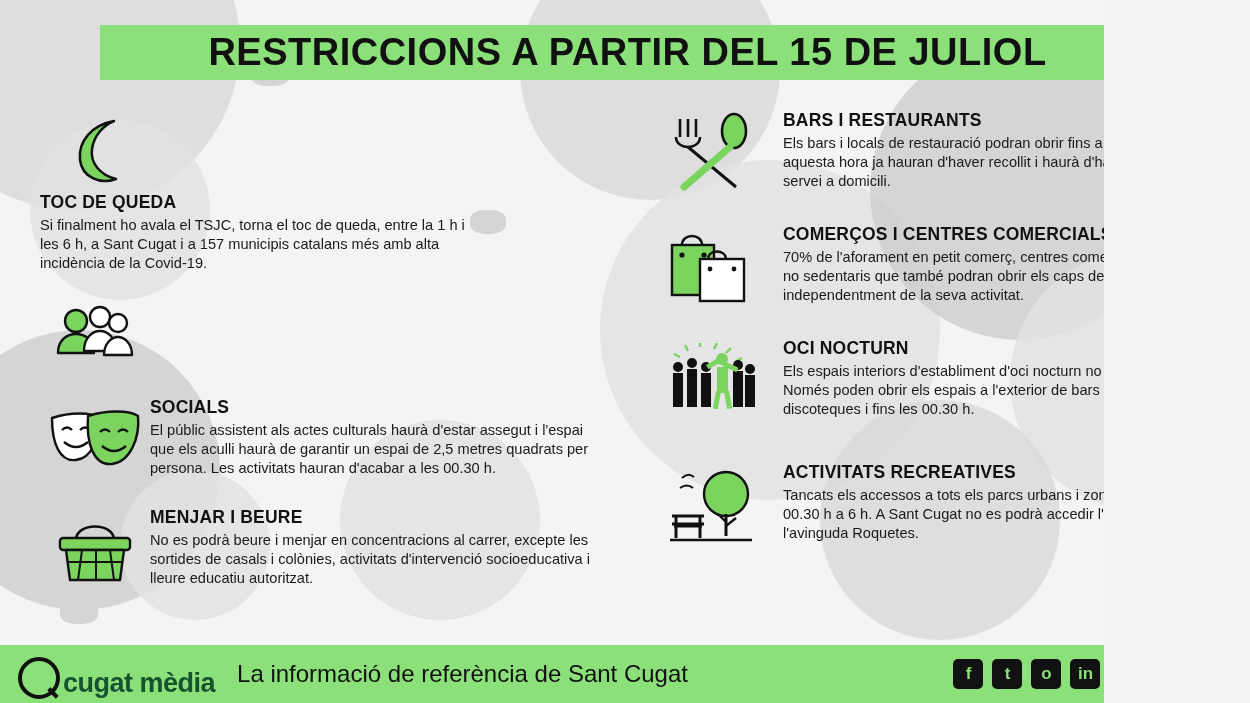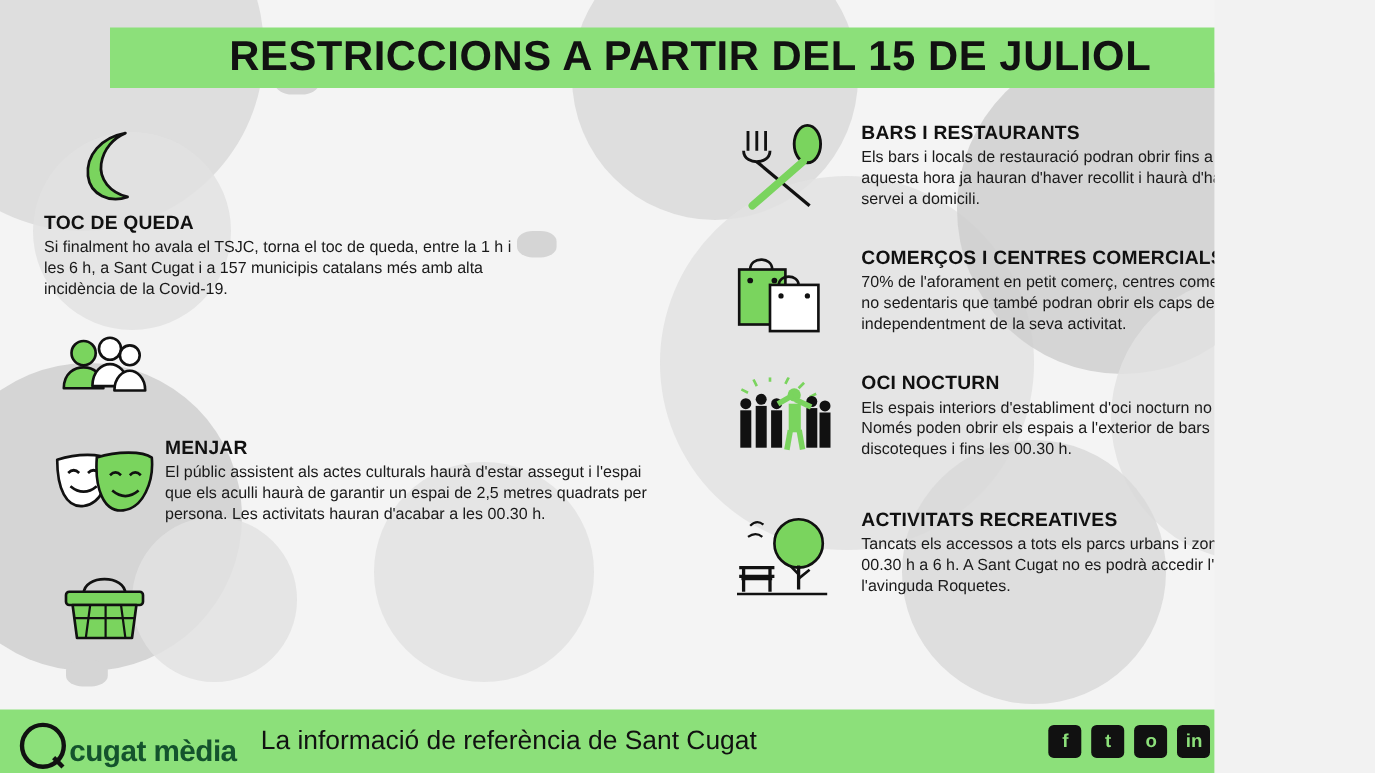--- a/index.html
+++ b/index.html
@@ -251,34 +251,38 @@
             <path d="M14 26 q5 -5 10 0" stroke="#111" stroke-width="2.4" fill="none"></path>
             <path d="M32 26 q5 -5 10 0" stroke="#111" stroke-width="2.4" fill="none"></path>
             <path d="M16 38 q12 10 24 0" stroke="#111" stroke-width="2.4" fill="none"></path>
             <path d="M40 12 C58 6 82 6 90 12 C92 34 82 58 64 60 C46 62 38 40 40 12 Z" fill="#7ad45e" stroke="#111" stroke-width="2.4" stroke-linejoin="round"></path>
             <path d="M52 28 q5 -5 10 0" stroke="#111" stroke-width="2.4" fill="none"></path>
             <path d="M70 28 q5 -5 10 0" stroke="#111" stroke-width="2.4" fill="none"></path>
             <path d="M54 42 q12 10 24 0" stroke="#111" stroke-width="2.4" fill="none"></path>
           </svg>
         </div>
         <div class="txt">
-          <h2>MENJAR</h2>
+          <h2>SOCIALS</h2>
           <p>El públic assistent als actes culturals haurà d'estar assegut i l'espai que els aculli haurà de garantir un espai de 2,5 metres quadrats per persona. Les activitats hauran d'acabar a les 00.30 h.</p>
         </div>
       </div>
 
       <div class="item i-men">
         <div class="icon-wrap">
           <svg width="86" height="78" viewBox="0 0 86 78">
             <path d="M24 30 C24 12 62 12 62 30" fill="none" stroke="#111" stroke-width="2.6"></path>
             <rect x="8" y="28" width="70" height="12" rx="3" fill="#7ad45e" stroke="#111" stroke-width="2.4"></rect>
             <path d="M14 40 L18 70 L68 70 L72 40 Z" fill="#7ad45e" stroke="#111" stroke-width="2.4" stroke-linejoin="round"></path>
             <path d="M30 40 L26 70 M44 40 L44 70 M58 40 L62 70" stroke="#111" stroke-width="2" fill="none"></path>
             <path d="M16 52 L70 52" stroke="#111" stroke-width="2" fill="none"></path>
           </svg>
+        </div>
+        <div class="txt">
+          <h2>MENJAR I BEURE</h2>
+          <p>No es podrà beure i menjar en concentracions al carrer, excepte les sortides de casals i colònies, activitats d'intervenció socioeducativa i lleure educatiu autoritzat.</p>
         </div>
       </div>
 
     </div>
 
     <div class="col right">
 
       <div class="item i-bar">
         <div class="icon-wrap">
           <svg width="92" height="82" viewBox="0 0 92 82">

